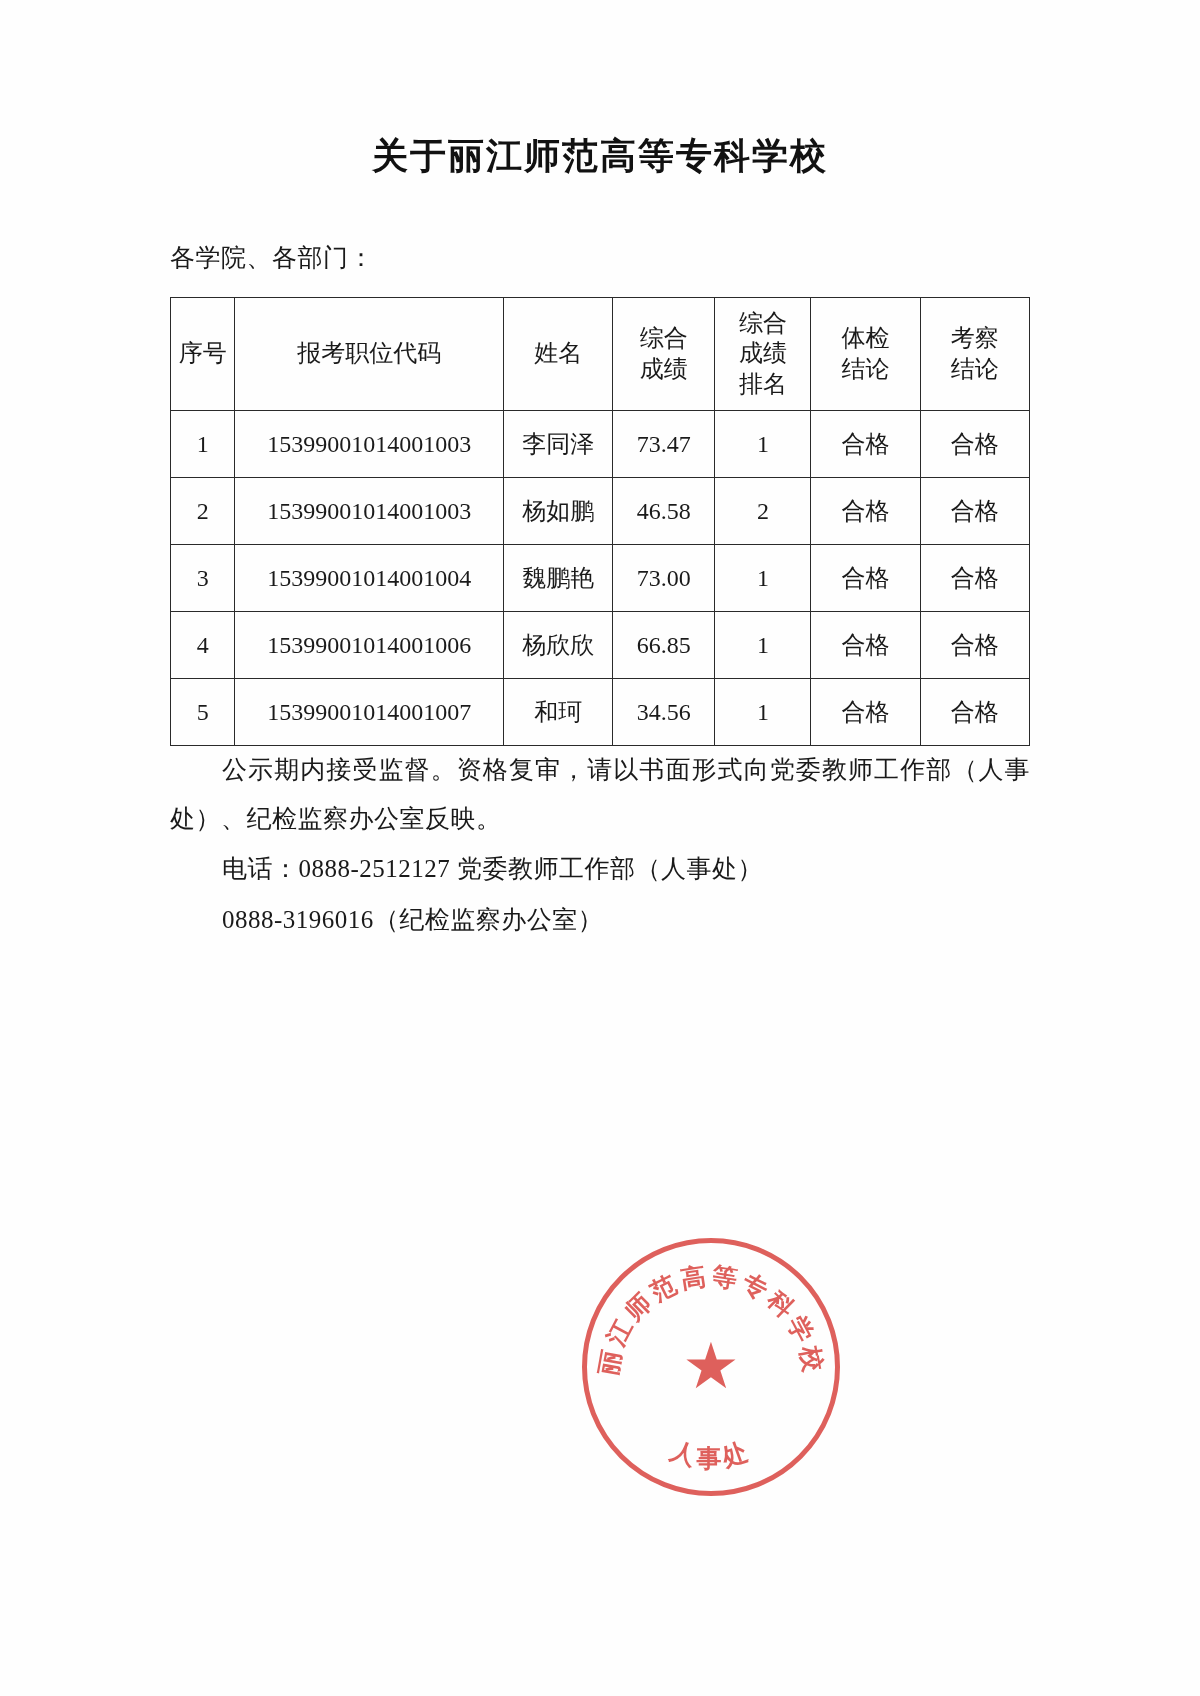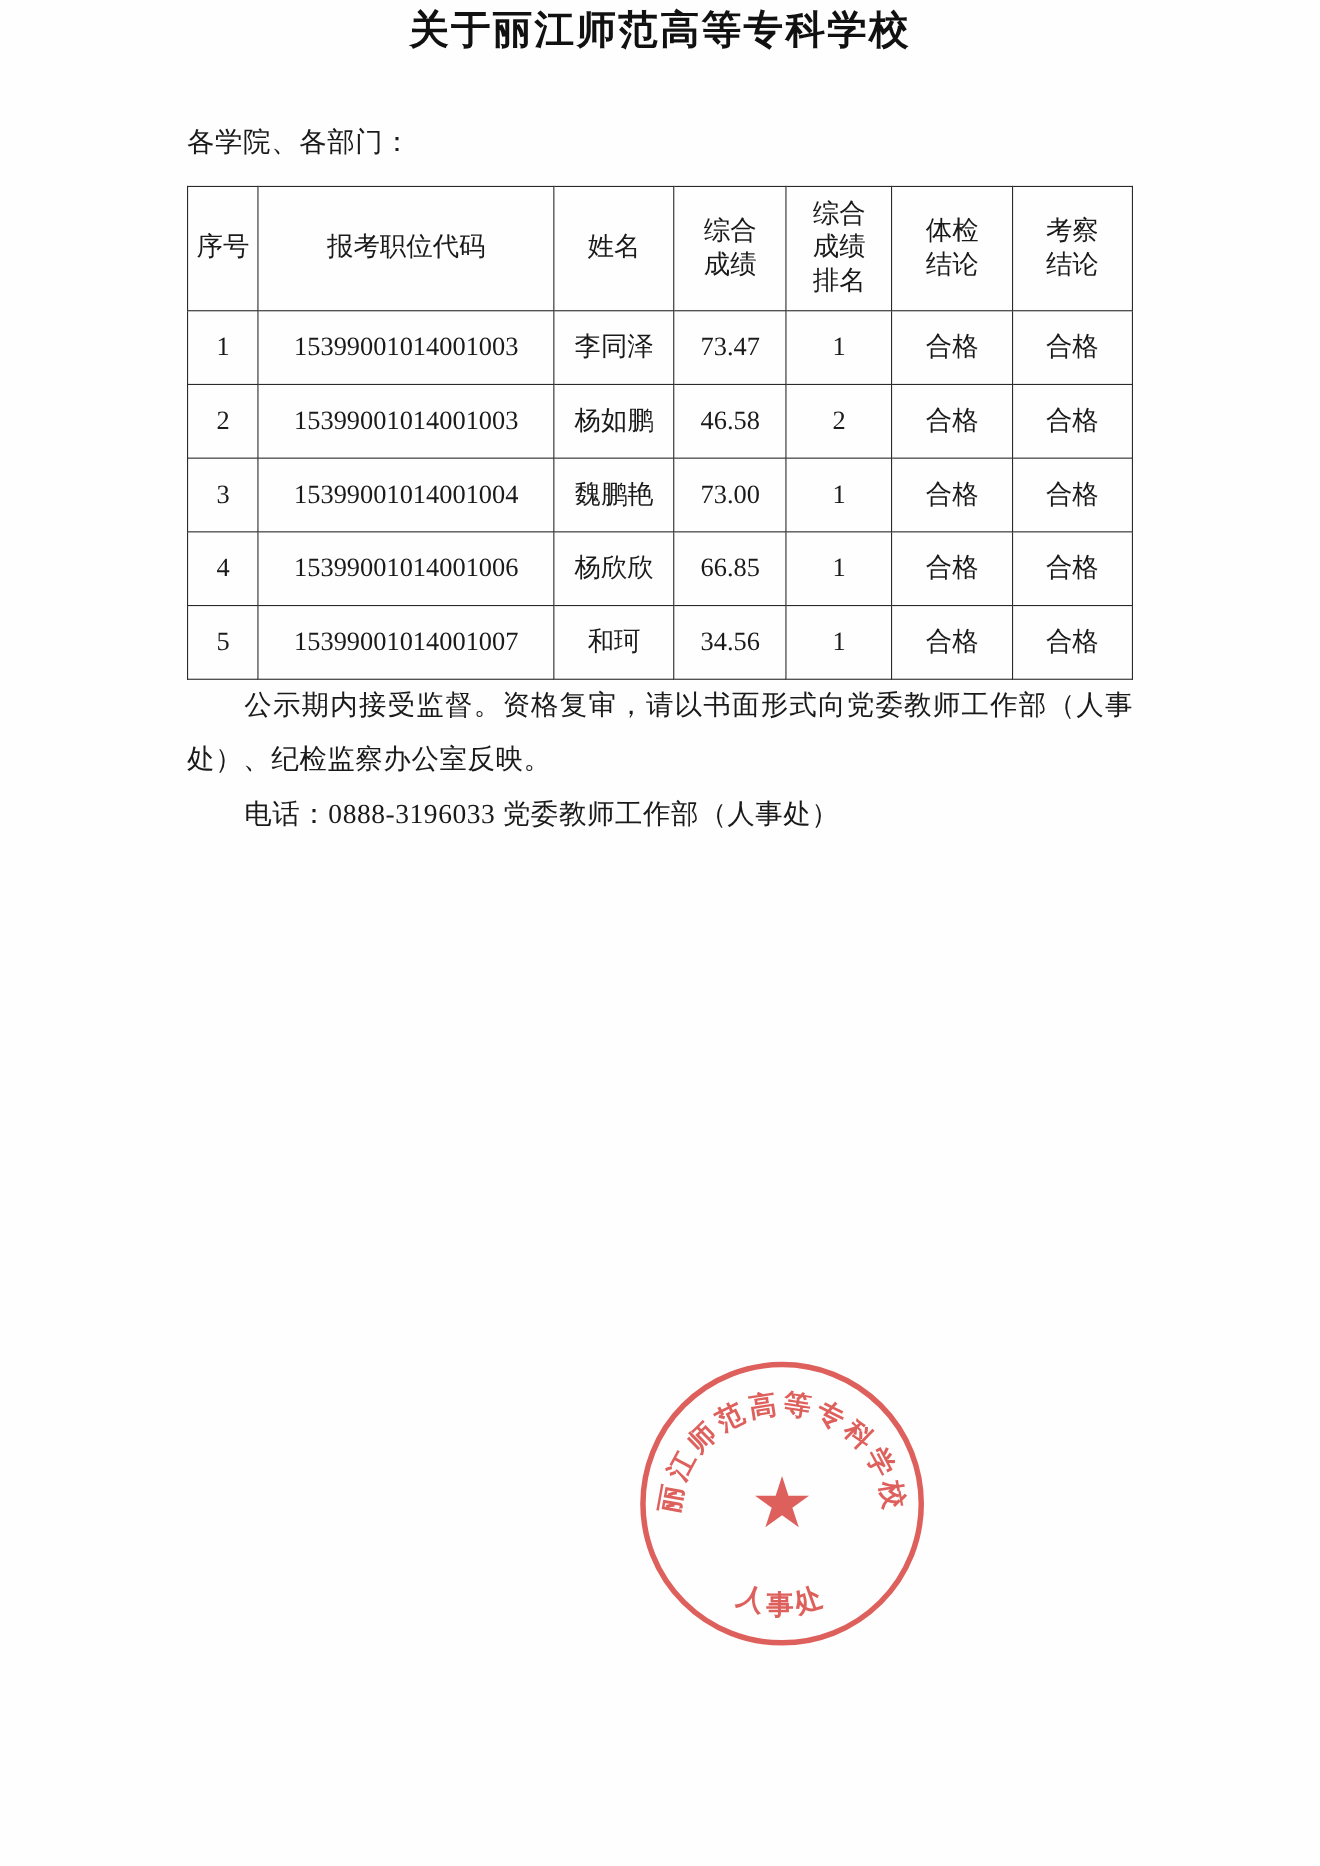--- a/index.html
+++ b/index.html
@@ -23,20 +23,21 @@
     background: #fefefe;
   }
   .doc-title {
     text-align: center;
     font-family: "DejaVu Serif", "Liberation Serif", serif;
     font-weight: bold;
     font-size: 36px;
     line-height: 1.5;
     letter-spacing: 2px;
     margin: 0;
+    padding-top: 128px;
     color: #111;
   }
   .doc-title .line2 {
     display: block;
   }
   .body-wrap {
     margin: 0 auto;
     width: 860px;
     padding-top: 52px;
   }
@@ -228,21 +229,22 @@
             <td>34.56</td>
             <td>1</td>
             <td>合格</td>
             <td>合格</td>
           </tr>
         </tbody>
       </table>
     </div>
 
     <p class="para indent after-table">公示期内接受监督。资格复审，请以书面形式向党委教师工作部（人事处）、纪检监察办公室反映。</p>
-    <p class="para contact">电话：0888-3196033 党委教师工作部（人事处）</p>
+    <p class="para contact">电话：0888-2512127 党委教师工作部（人事处）</p>
+    <p class="para contact">0888-3196016（纪检监察办公室）</p>
 
     <div class="sign-block">
     </div>
   </div>
 
   <div class="seal">
     <svg class="seal-curve-text" viewBox="0 0 248 248">
       <defs>
         <path id="arcTop" d="M 30,136 A 94,94 0 0 1 218,136" fill="none"></path>
         <path id="arcBot" d="M 40,140 A 84,84 0 0 0 208,140" fill="none"></path>

